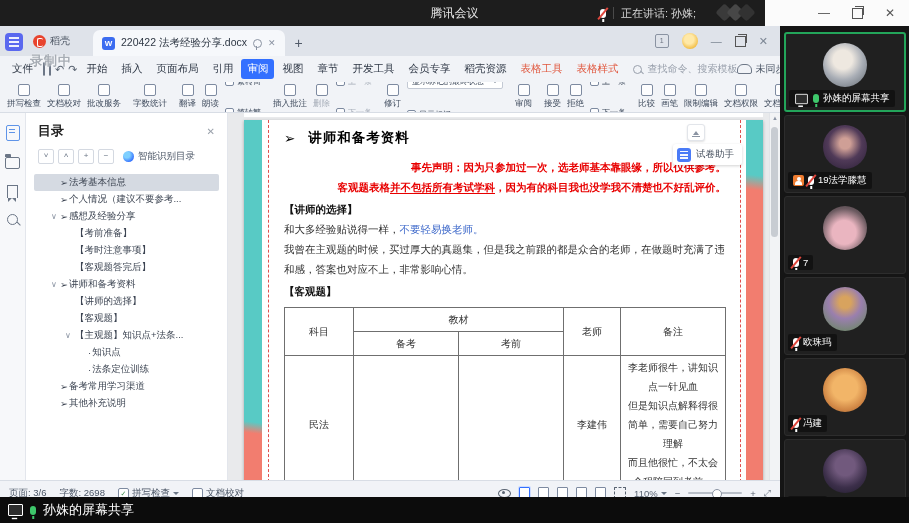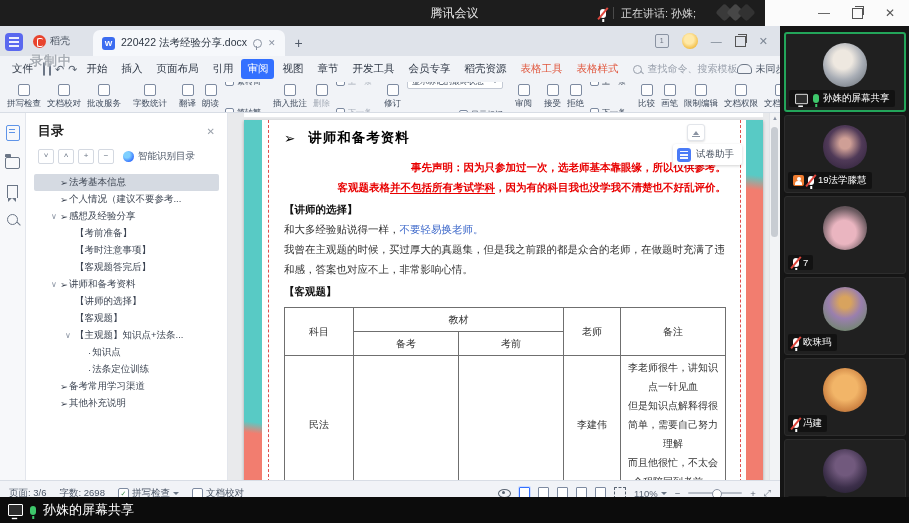--- a/index.html
+++ b/index.html
@@ -88,21 +88,21 @@
                     border-bottom:none;border-radius:4px 4px 0 0;}
   .share-ic{width:10px;height:9px;border:1px solid #6d7787;border-radius:1px;position:relative;}
   .share-ic::after{content:"";position:absolute;right:-2px;top:-3px;width:5px;height:1.2px;background:#6d7787;transform:rotate(-45deg);}
 
   
   .wps-ribbon{height:30px;display:flex;align-items:center;padding:0 4px;background:#f1f3f7;
               border-bottom:1px solid #d8dde5;font-size:8.5px;color:#3f4b5d;white-space:nowrap;overflow:hidden;}
   .rb{display:flex;flex-direction:column;align-items:center;gap:2px;padding:0 3px;}
   .rb .ic,.rbs .ic{width:10px;height:10px;border:1px solid #7d8aa0;border-radius:2px;background:#fdfdfe;}
   .rbs .ic{width:7px;height:7px;}
-  .rb-stack{display:flex;flex-direction:column;gap:20px;padding:0 3px;align-items:flex-end;}
+  .rb-stack{display:flex;flex-direction:column;gap:20px;padding:0 3px;}
   .rbs{display:flex;align-items:center;gap:3px;font-size:8px;}
   .rb-sep{width:1px;height:20px;background:#dce0e7;margin:0 3px;}
   .combo{border:1px solid #c3c9d4;background:#fff;font-size:8px;padding:1px 4px;border-radius:2px;
          display:flex;align-items:center;gap:8px;color:#3f4b5d;}
   .dd{width:0;height:0;border:3px solid transparent;border-top-color:#6b7686;margin-top:3px;}
   .rb .grayed,.rbs .grayed{color:#a7aeb9;}
 
   
   .wps-body{display:flex;height:367px;}
   .left-strip{width:26px;background:#f7f8fa;border-right:1px solid #e3e6ec;display:flex;flex-direction:column;

